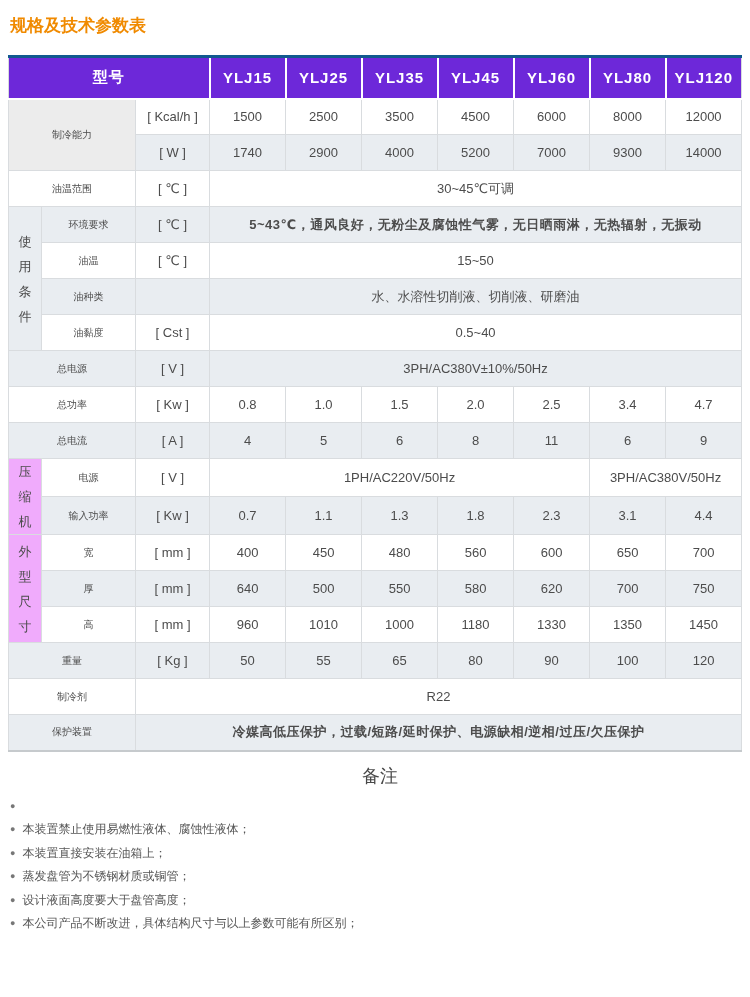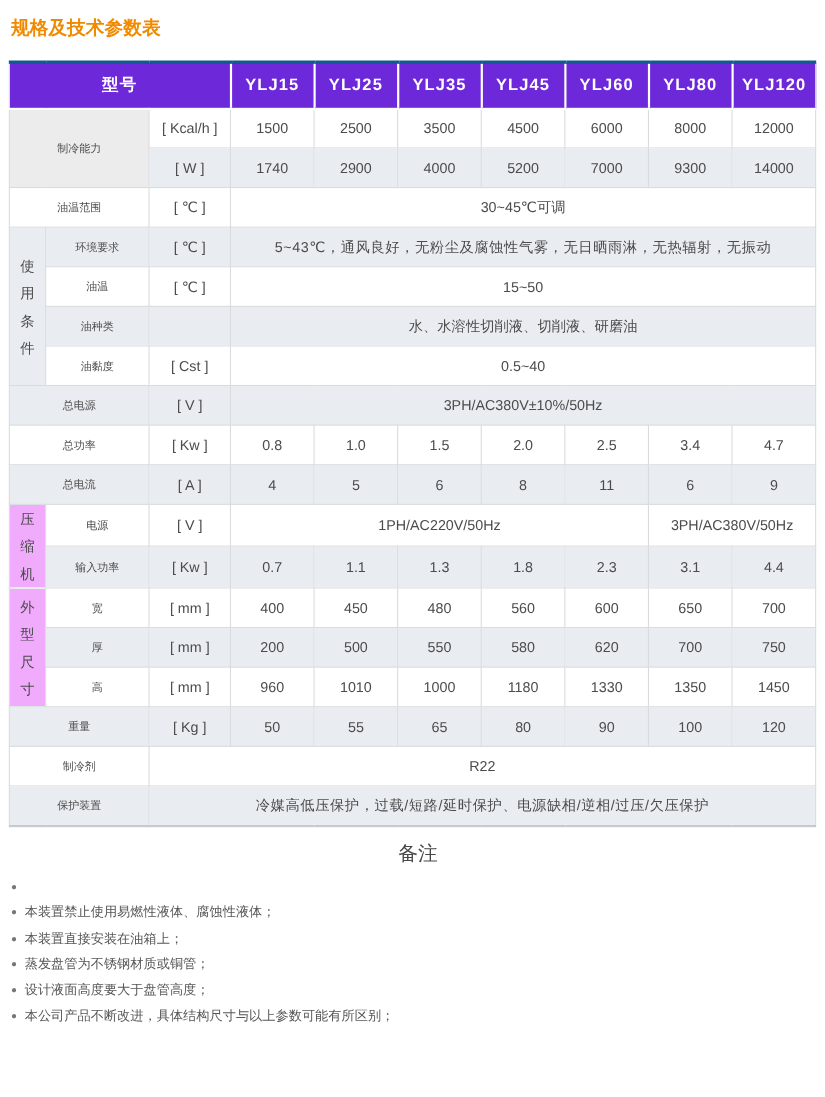--- a/index.html
+++ b/index.html
@@ -44,21 +44,21 @@
     overflow: hidden;
   }
   .spec tr.alt td { background: #e9edf1; }
   .spec td.label { font-size: 10px; }
   .spec td.cooling-label { background: #ececec; }
   .spec td.group { background: #f0abfc; padding: 0; }
   .spec td.group span {
     display: inline-block; width: 14px; word-break: break-all;
     line-height: 25px; font-size: 13px;
   }
-  .spec td.wide-val { letter-spacing: 0.5px; }
+  .spec td.wide-val { letter-spacing: 0.5px; font-weight: bold; }
 
   
   .notes { margin: 12px 0 0 10px; }
   .notes-heading { font-size: 18px; color: #484848; margin-bottom: 11px; text-align: center; }
   .note-item { display: flex; align-items: flex-start; margin-bottom: 8.5px; }
   .note-bullet { color: #777; font-size: 9px; line-height: 15px; margin-right: 7px; }
   .note-text { font-size: 12px; color: #565656; line-height: 15px; }
 </style>
 </head>
 <body>
@@ -194,21 +194,21 @@
         <td>450</td>
         <td>480</td>
         <td>560</td>
         <td>600</td>
         <td>650</td>
         <td>700</td>
       </tr>
       <tr class="alt">
         <td class="label">厚</td>
         <td>[ mm ]</td>
-        <td>200</td>
+        <td>640</td>
         <td>500</td>
         <td>550</td>
         <td>580</td>
         <td>620</td>
         <td>700</td>
         <td>750</td>
       </tr>
       <tr>
         <td class="label">高</td>
         <td>[ mm ]</td>

